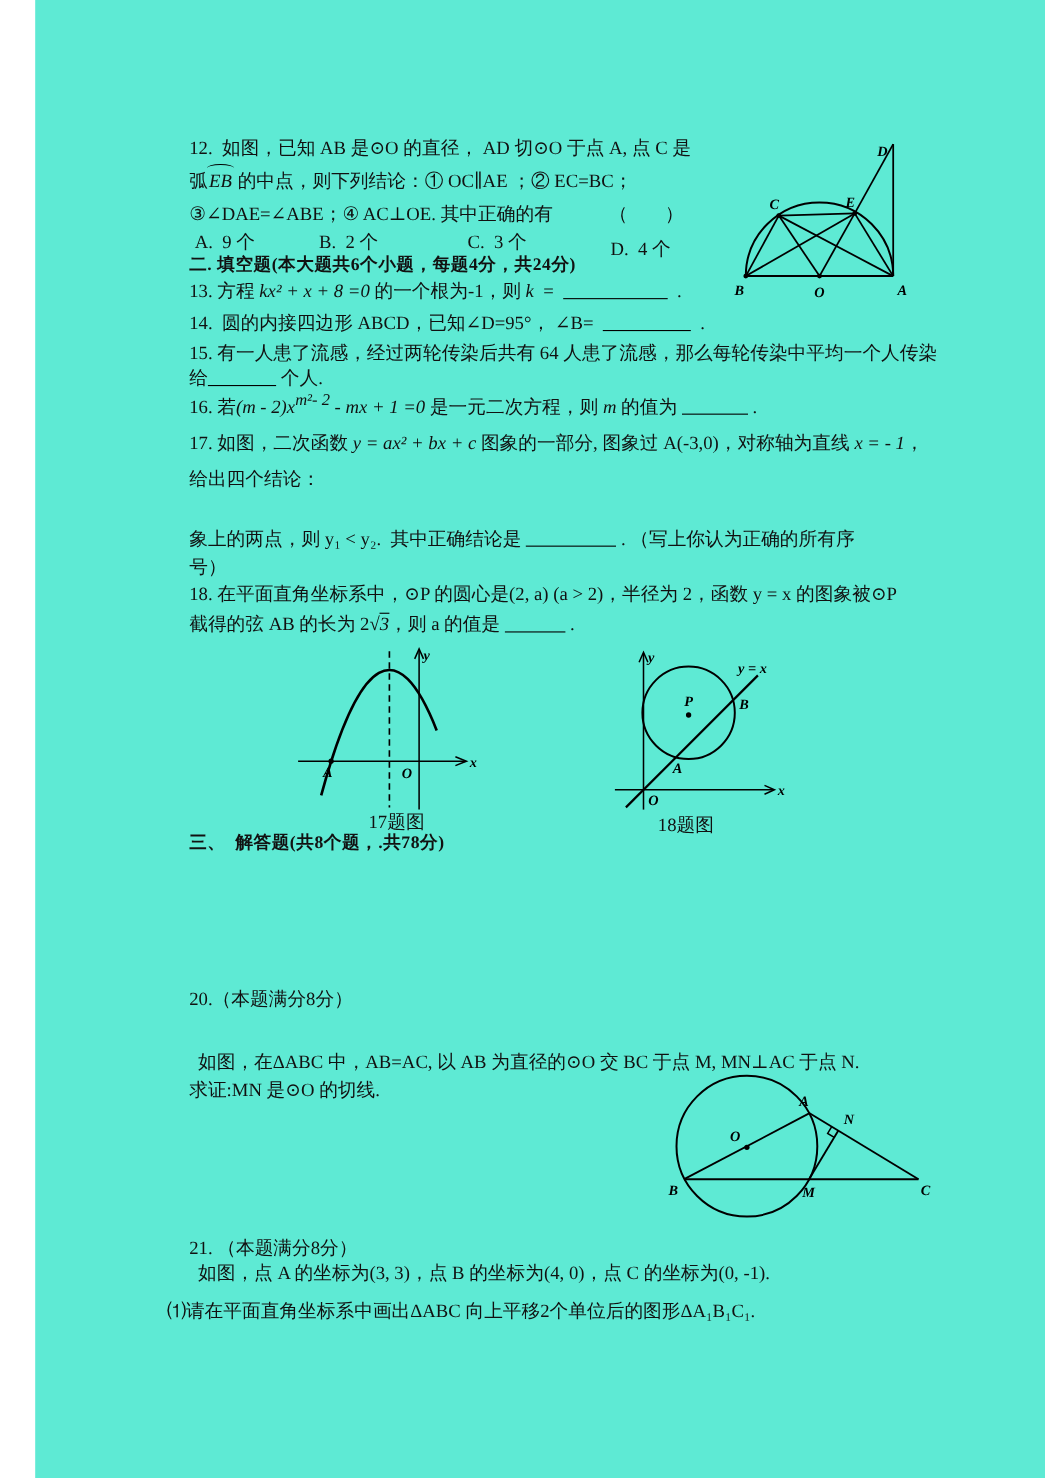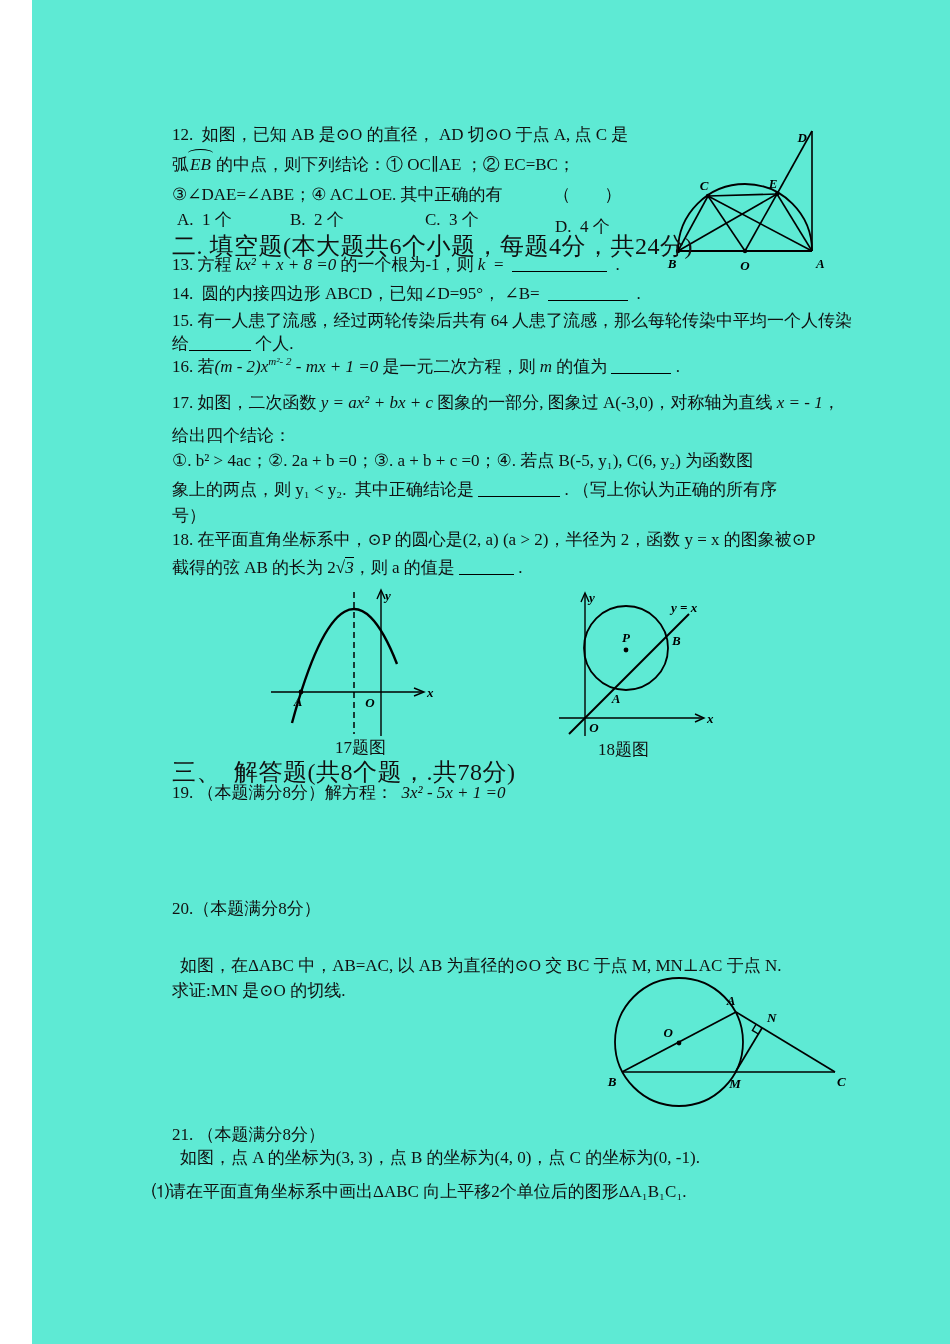--- a/index.html
+++ b/index.html
@@ -1,40 +1,40 @@
 <!DOCTYPE html>
 <html><head>
 <meta charset="utf-8">
 <style>
   html,body{margin:0;padding:0;background:#ffffff;}
   .page{position:relative;width:950px;height:1344px;background:#5eead4;overflow:hidden;
         font-family:"Liberation Serif","DejaVu Serif",serif;font-size:17px;color:#111;margin-left:32px;}
   .line{position:absolute;white-space:pre;line-height:1.25;}
-  .bold{font-weight:normal;font-size:24px;letter-spacing:.5px;text-align:center;}
+  .bold{font-weight:bold;font-size:16px;letter-spacing:.5px;text-align:center;}
   .m{font-style:italic;}
-  .sup{font-size:11px;vertical-align:7px;font-style:italic;}
+  .sup{font-size:15px;vertical-align:7px;font-style:italic;}
   .blank{display:inline-block;border-bottom:1.5px solid #000;height:15px;vertical-align:-2px;}
   .overarc{position:relative;font-style:italic;display:inline-block;padding:0 1px;}
   .overarc::before{content:"";position:absolute;left:-1px;right:-1px;top:-5px;height:7px;
         border-top:1.4px solid #000;border-radius:50% 50% 0 0;}
   .rad{border-top:1.4px solid #000;font-style:italic;}
   svg{position:absolute;overflow:visible;}
   svg text{font-family:"Liberation Serif","DejaVu Serif",serif;font-style:italic;
         font-weight:bold;font-size:13px;fill:#000;}
   .fig line,.fig path,.fig circle.o,.fig polyline{stroke:#000;fill:none;}
 </style>
 </head>
 <body>
 
 <div class="page">
 
   <div class="line" style="left:140px;top:124px">12.  如图，已知 AB 是⊙O 的直径， AD 切⊙O 于点 A, 点 C 是</div>
   <div class="line" style="left:140px;top:154px"><span>弧</span><span class="overarc">EB</span><span> 的中点，则下列结论：① OC∥AE ；② EC=BC；</span></div>
   <div class="line" style="left:140px;top:184px">③∠DAE=∠ABE；④ AC⊥OE. 其中正确的有　　　（　　）</div>
-  <div class="line" style="left:145px;top:209px">A.  1 个</div>
+  <div class="line" style="left:145px;top:209px">A.  9 个</div>
   <div class="line" style="left:258px;top:209px">B.  2 个</div>
   <div class="line" style="left:393px;top:209px">C.  3 个</div>
   <div class="line" style="left:523px;top:216px">D.  4 个</div>
 
   <svg class="fig" style="left:628px;top:112px" width="224" height="162" viewBox="0 0 224 162">
     <path d="M 18 139 A 67 67 0 0 1 152 139" stroke-width="1.8"></path>
     <line x1="18" y1="139" x2="152" y2="139" stroke-width="1.8"></line>
     <line x1="18" y1="139" x2="48" y2="84" stroke-width="1.6"></line>
     <line x1="18" y1="139" x2="117" y2="82" stroke-width="1.6"></line>
     <line x1="48" y1="84" x2="117" y2="82" stroke-width="1.6"></line>
@@ -62,21 +62,20 @@
 
   <div class="line" style="left:140px;top:283px"><span>14.  圆的内接四边形 ABCD，已知∠D=95°， ∠B=  </span><span class="blank" style="width:80px"></span><span>  .</span></div>
 
   <div class="line" style="left:140px;top:310px">15. 有一人患了流感，经过两轮传染后共有 64 人患了流感，那么每轮传染中平均一个人传染</div>
   <div class="line" style="left:140px;top:333px"><span>给</span><span class="blank" style="width:62px"></span><span> 个人.</span></div>
 
   <div class="line" style="left:140px;top:355px"><span>16. 若</span><span class="m">(m - 2)x</span><span class="sup">m²- 2</span><span class="m"> - mx + 1 =0</span><span> 是一元二次方程，则 </span><span class="m">m</span><span> 的值为 </span><span class="blank" style="width:60px"></span><span> .</span></div>
 
   <div class="line" style="left:140px;top:392px"><span>17. 如图，二次函数 </span><span class="m">y = ax² + bx + c</span><span> 图象的一部分, 图象过 A(-3,0)，对称轴为直线 </span><span class="m">x = - 1</span><span>，</span></div>
   <div class="line" style="left:140px;top:425px">给出四个结论：</div>
-  <div class="line" style="left:140px;top:450px">①. b² &gt; 4ac；②. 2a + b =0；③. a + b + c =0；④. 若点 B(-5, y₁), C(6, y₂) 为函数图</div>
   <div class="line" style="left:140px;top:479px"><span>象上的两点，则 y₁ &lt; y₂.  其中正确结论是 </span><span class="blank" style="width:82px"></span><span> . （写上你认为正确的所有序</span></div>
   <div class="line" style="left:140px;top:505px">号）</div>
 
   <div class="line" style="left:140px;top:529px">18. 在平面直角坐标系中，⊙P 的圆心是(2, a) (a &gt; 2)，半径为 2，函数 y = x 的图象被⊙P</div>
   <div class="line" style="left:140px;top:557px"><span>截得的弦 AB 的长为 2√</span><span class="rad">3</span><span>，则 a 的值是 </span><span class="blank" style="width:55px"></span><span> .</span></div>
 
   <svg class="fig" style="left:235px;top:586px" width="180" height="152" viewBox="0 0 180 152">
     <line x1="114" y1="5" x2="114" y2="150" stroke-width="1.4"></line>
     <polyline points="110,13 114,4 118,13" stroke-width="1.4"></polyline>
     <line x1="4" y1="106" x2="156" y2="106" stroke-width="1.4"></line>
@@ -104,21 +103,20 @@
     <text x="160" y="135">x</text>
     <text x="124" y="24">y = x</text>
     <text x="125" y="57">B</text>
     <text x="69" y="115" text-anchor="middle">A</text>
     <text x="47" y="144" text-anchor="middle">O</text>
   </svg>
   <div class="line" style="left:566px;top:739px">18题图</div>
 
   <div class="line bold" style="left:140px;top:757px">三、  解答题(共8个题，.共78分)</div>
 
-  <div class="line" style="left:140px;top:782px"><span>19. （本题满分8分）解方程：  </span><span class="m">3x² - 5x + 1 =0</span></div>
 
   <div class="line" style="left:140px;top:898px">20.（本题满分8分）</div>
   <div class="line" style="left:148px;top:955px">如图，在ΔABC 中，AB=AC, 以 AB 为直径的⊙O 交 BC 于点 M, MN⊥AC 于点 N.</div>
   <div class="line" style="left:140px;top:980px">求证:MN 是⊙O 的切线.</div>
 
   <svg class="fig" style="left:555px;top:975px" width="285" height="140" viewBox="0 0 285 140">
     <circle class="o" cx="92" cy="67" r="64" stroke-width="1.8"></circle>
     <line x1="35" y1="97" x2="149" y2="37" stroke-width="1.7"></line>
     <line x1="35" y1="97" x2="248" y2="97" stroke-width="1.7"></line>
     <line x1="149" y1="37" x2="248" y2="97" stroke-width="1.7"></line>

